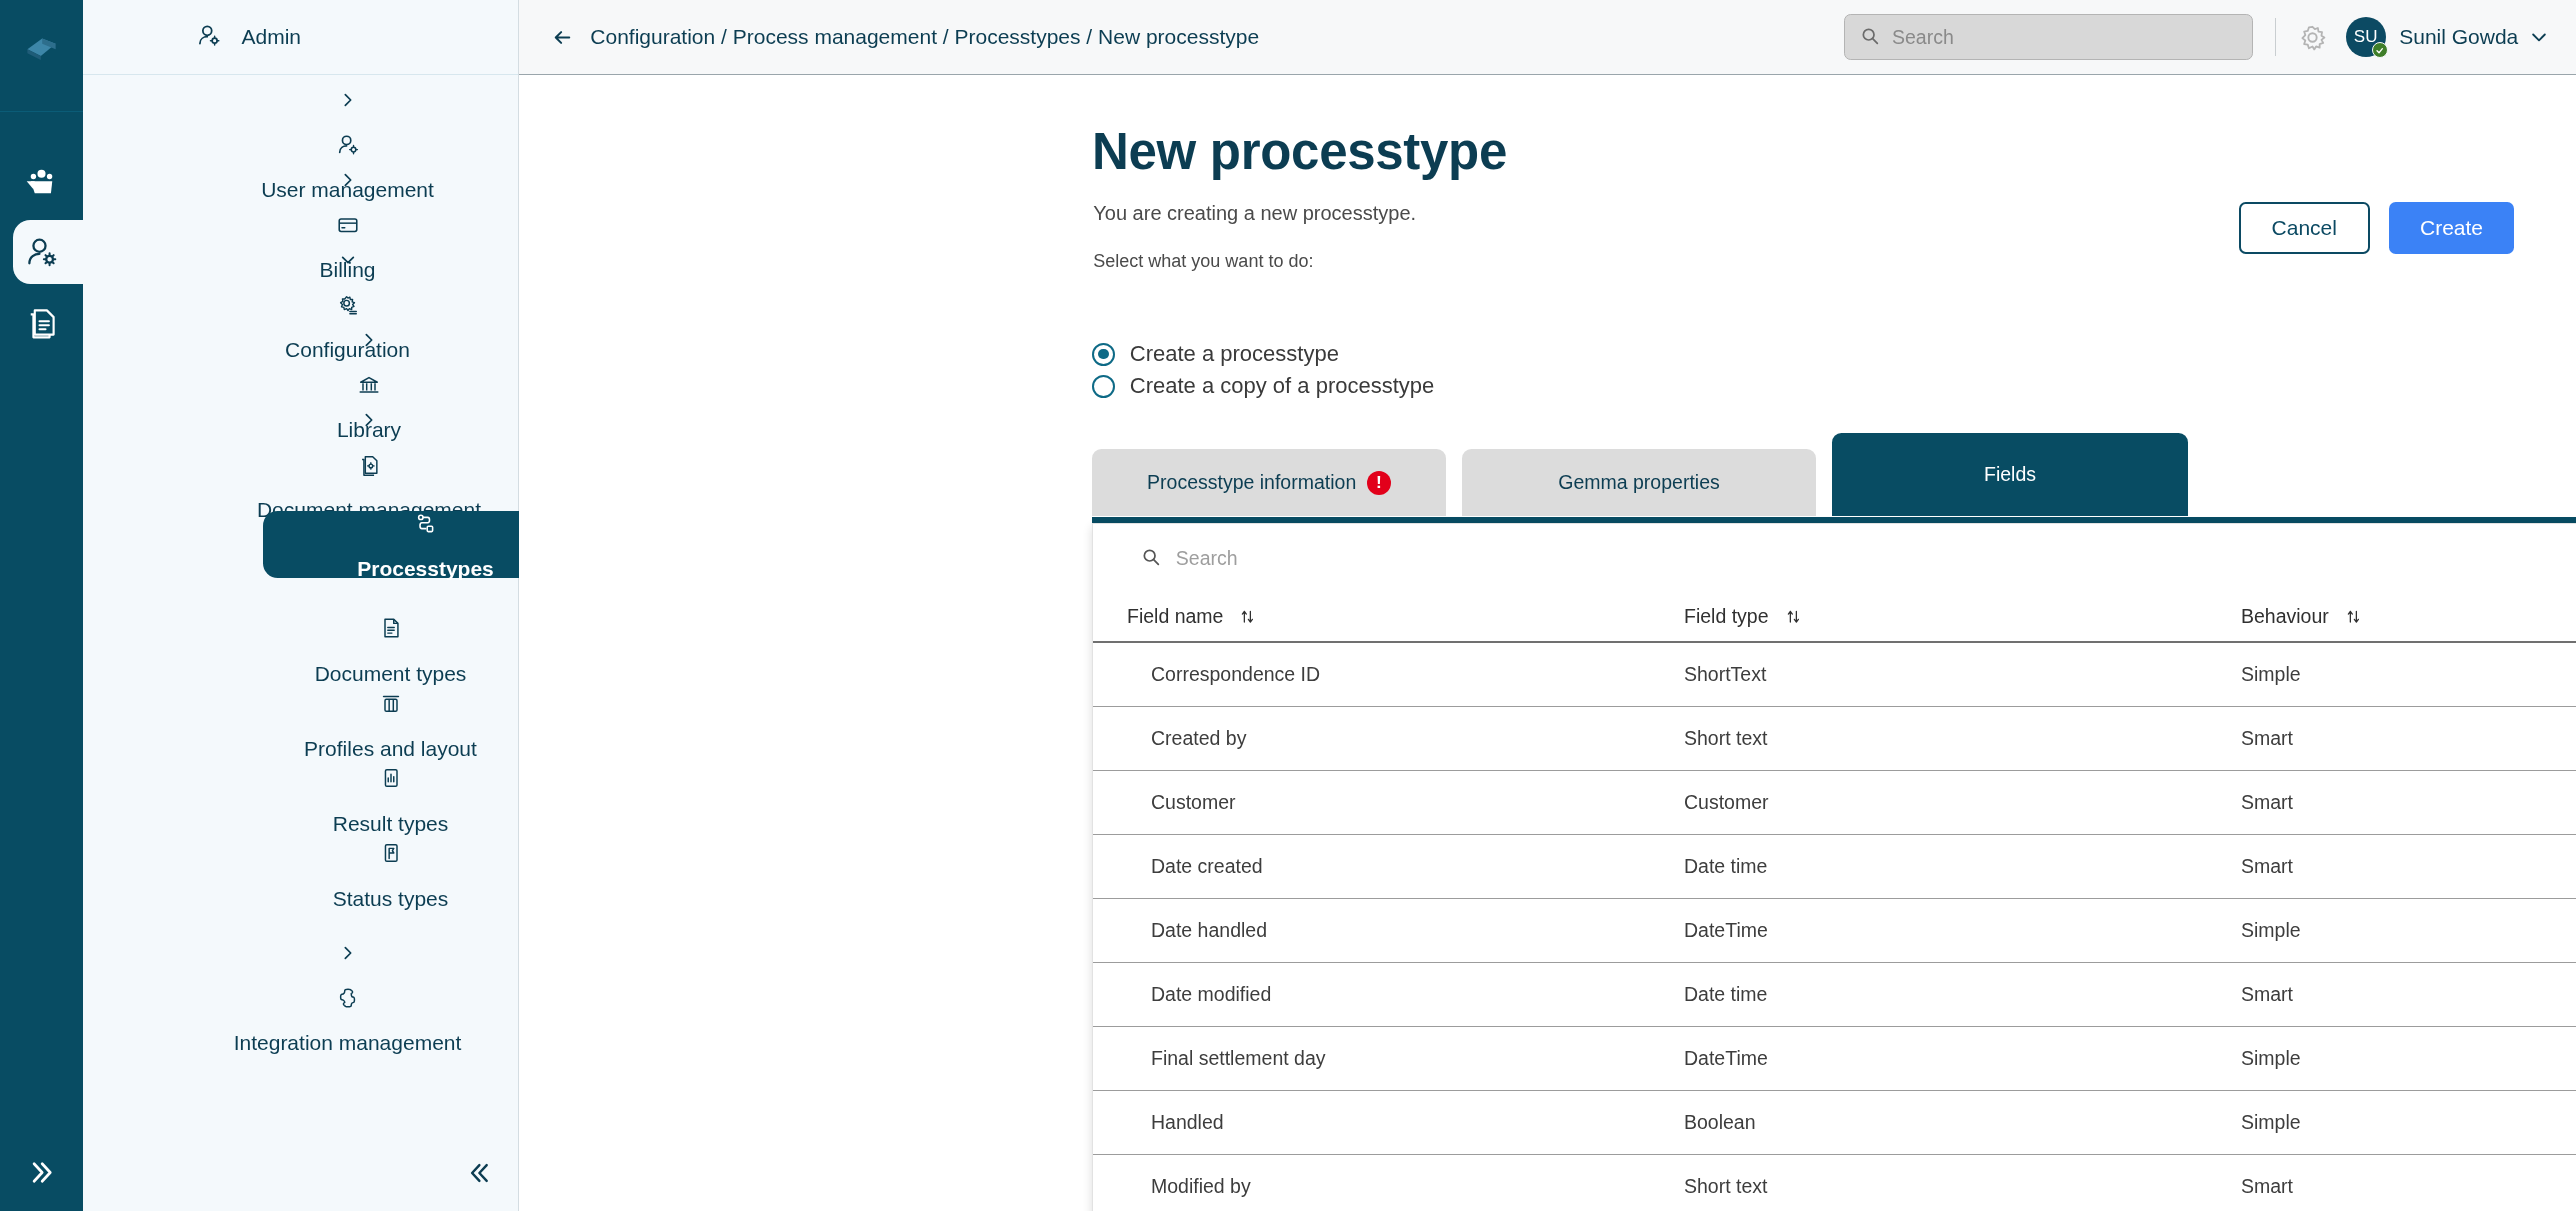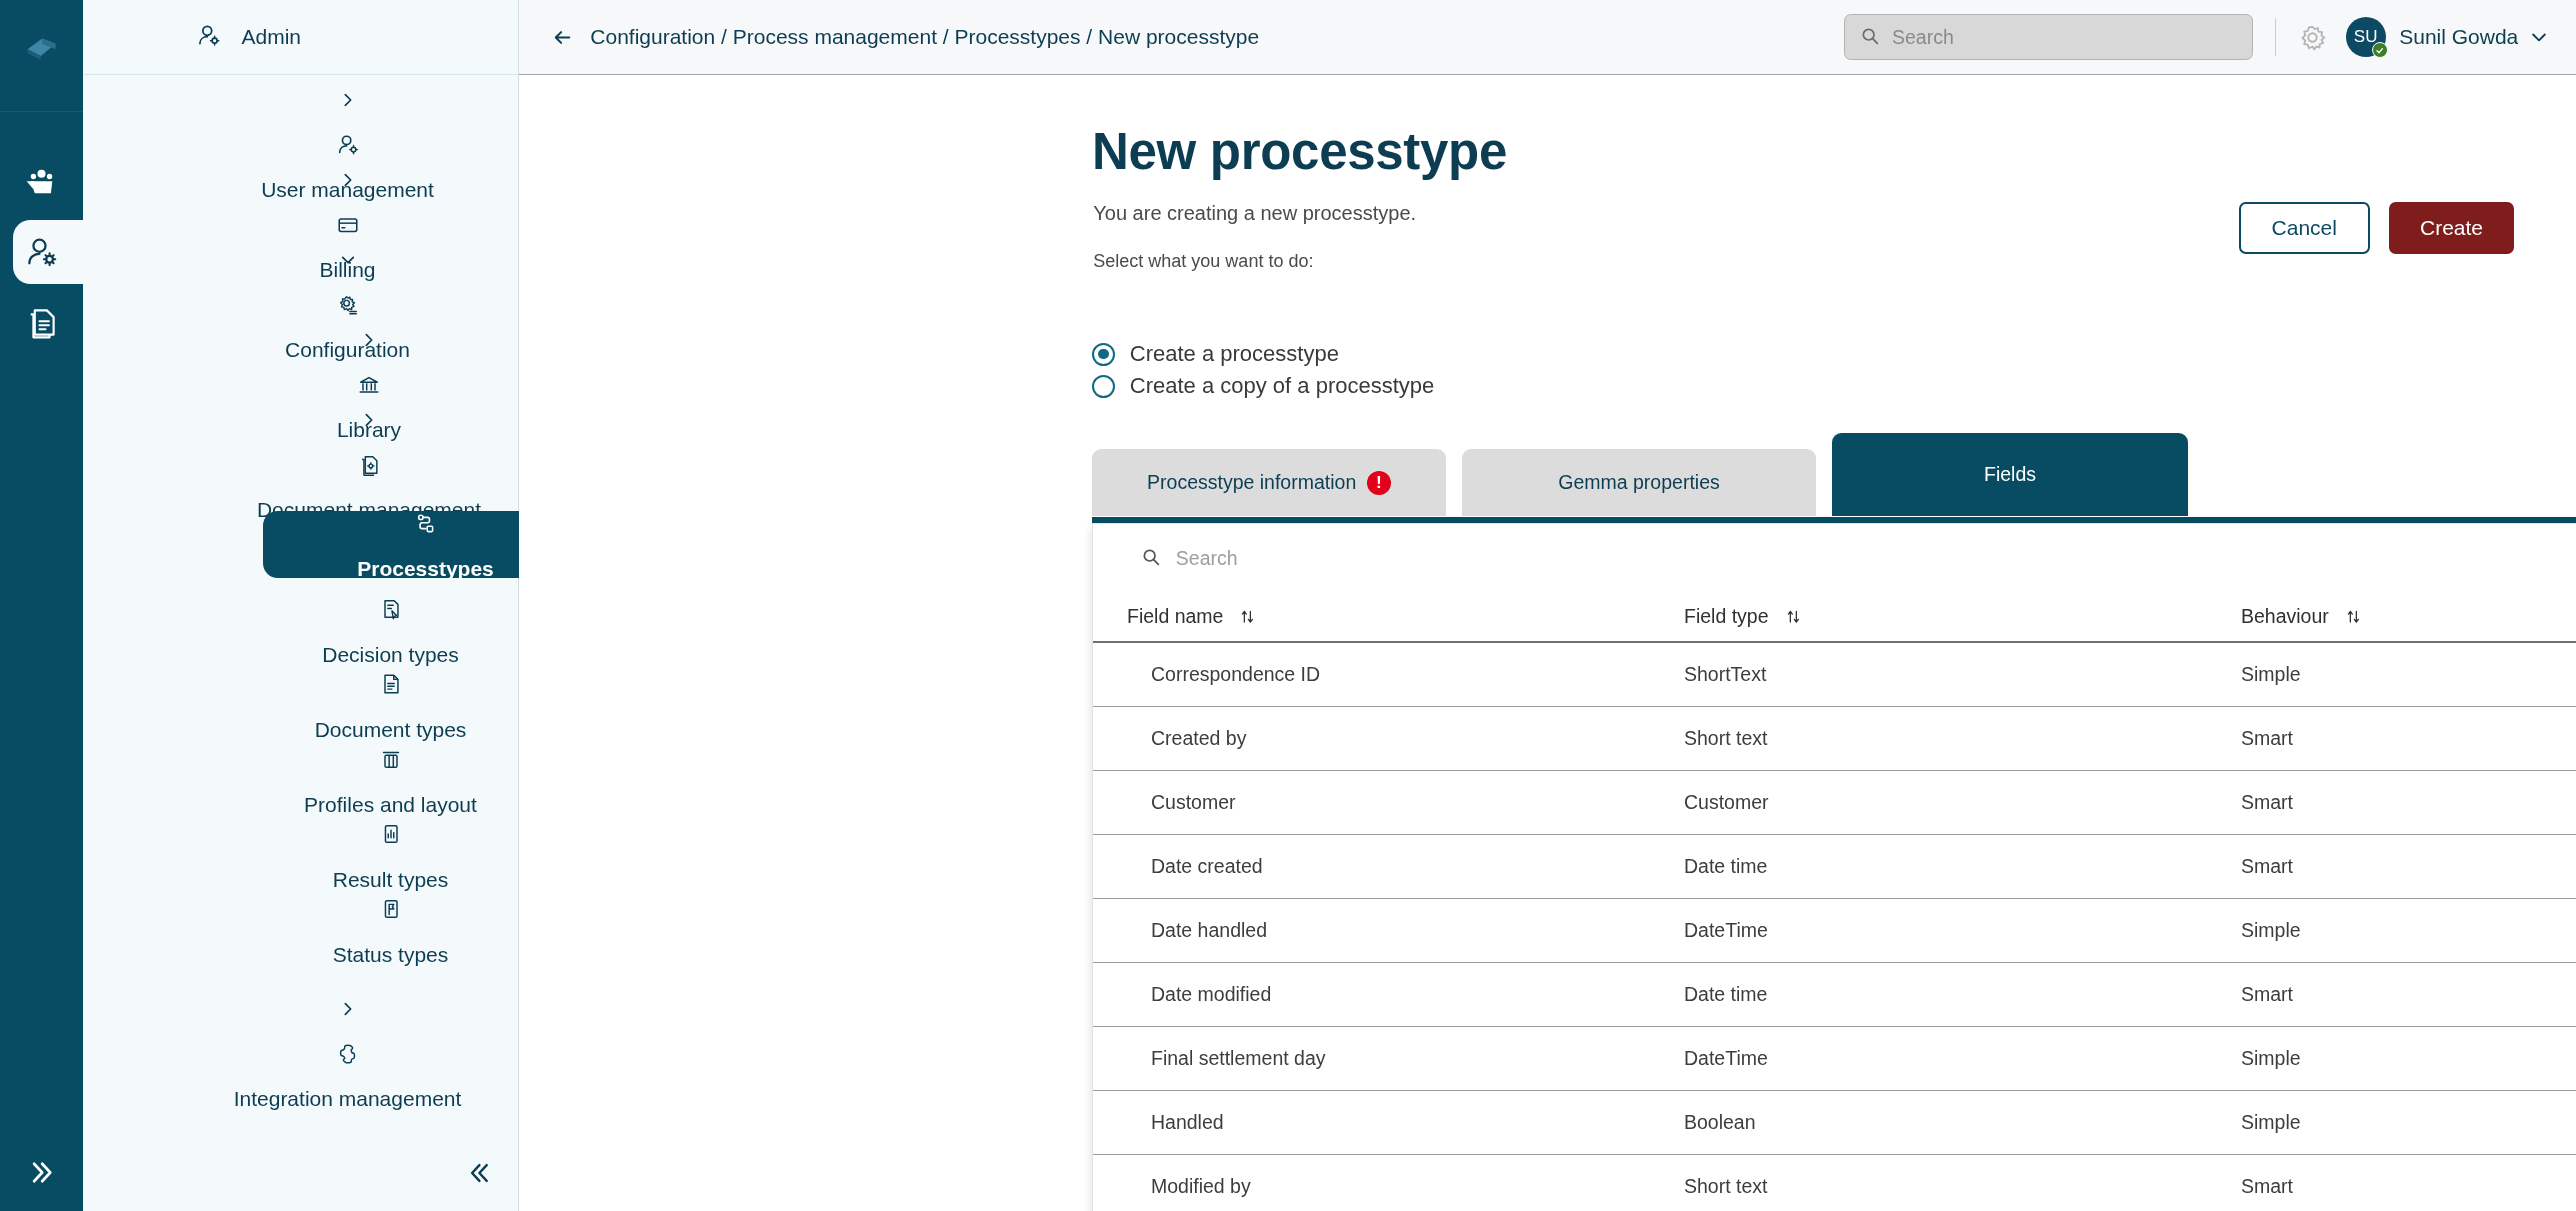--- a/index.html
+++ b/index.html
@@ -123,21 +123,21 @@
   }
   .radio .dot { width: 10.7px; height:10.7px; border-radius:50%; background:#0e6a86; }
   .radio-row .lbl { font-size: 22px; color:#3a3a3a; }
 
   .btn-row { position:absolute; right: 62px; top: 127px; display:flex; gap: 19px; }
   .btn {
     height: 52px; border-radius: 6.7px; display:flex; align-items:center; justify-content:center;
     font-size: 21px; padding: 0 31px; cursor:pointer;
   }
   .btn-cancel { background:#ffffff; border: 2px solid #0c4a63; color:#0c4a63; min-width: 115px; }
-  .btn-create { background:#7f1d1d; color:#ffffff; min-width: 115px; }
+  .btn-create { background:#3b82f6; color:#ffffff; min-width: 115px; }
 
   
   .tabs { position:absolute; left: 0; top: 358px; display:flex; align-items:flex-end; gap: 16px; }
   .tab {
     background:#dcdcdc; border-radius: 9.4px 9.4px 0 0;
     display:flex; align-items:center; justify-content:center;
     color:#0c3d52; font-size: 19.5px; gap: 10.7px; position:relative;
   }
   .tab.t1 { width: 354px; height: 67px; }
   .tab.t2 { width: 354px; height: 67px; }
@@ -344,30 +344,20 @@
             <circle cx="16" cy="13" r="4.5" fill="none" stroke="#fff" stroke-width="3.2"></circle>
             <path d="M21 13 H30 C35 13 35 24 30 24 H18 C13 24 13 36 18 36 H26" fill="none" stroke="#fff" stroke-width="3.2" stroke-linecap="round"></path>
             <rect x="29" y="31" width="11" height="11" rx="2" fill="none" stroke="#fff" stroke-width="3.2"></rect>
           </svg>
         </span>
         <span class="lbl">Processtypes</span>
       </div>
 
       <div class="nav-spacer-sm"></div>
 
-      <div class="nav-item lvl2">
-        <span class="ico">
-          <svg width="24" height="24" viewBox="0 0 52 52">
-            <path d="M13 8 H33 L41 16 V44 H13 Z" fill="none" stroke="#0c3d52" stroke-width="3.2" stroke-linejoin="round"></path>
-            <path d="M19 18 H31 M19 25 H27" stroke="#0c3d52" stroke-width="3" stroke-linecap="round"></path>
-            <path d="M28 30 L38 40 L33 42 L31 47 Z" fill="none" stroke="#0c3d52" stroke-width="3" stroke-linejoin="round"></path>
-          </svg>
-        </span>
-        <span class="lbl">Decision types</span>
-      </div>
 
       <div class="nav-spacer-sm"></div>
 
       <div class="nav-item lvl2">
         <span class="ico">
           <svg width="24" height="24" viewBox="0 0 52 52">
             <path d="M13 7 H32 L41 16 V45 H13 Z" fill="none" stroke="#0c3d52" stroke-width="3.2" stroke-linejoin="round"></path>
             <path d="M32 7 V16 H41" fill="none" stroke="#0c3d52" stroke-width="3.2" stroke-linejoin="round"></path>
             <path d="M19 25 H33 M19 31 H33 M19 37 H28" stroke="#0c3d52" stroke-width="3" stroke-linecap="round"></path>
           </svg>

